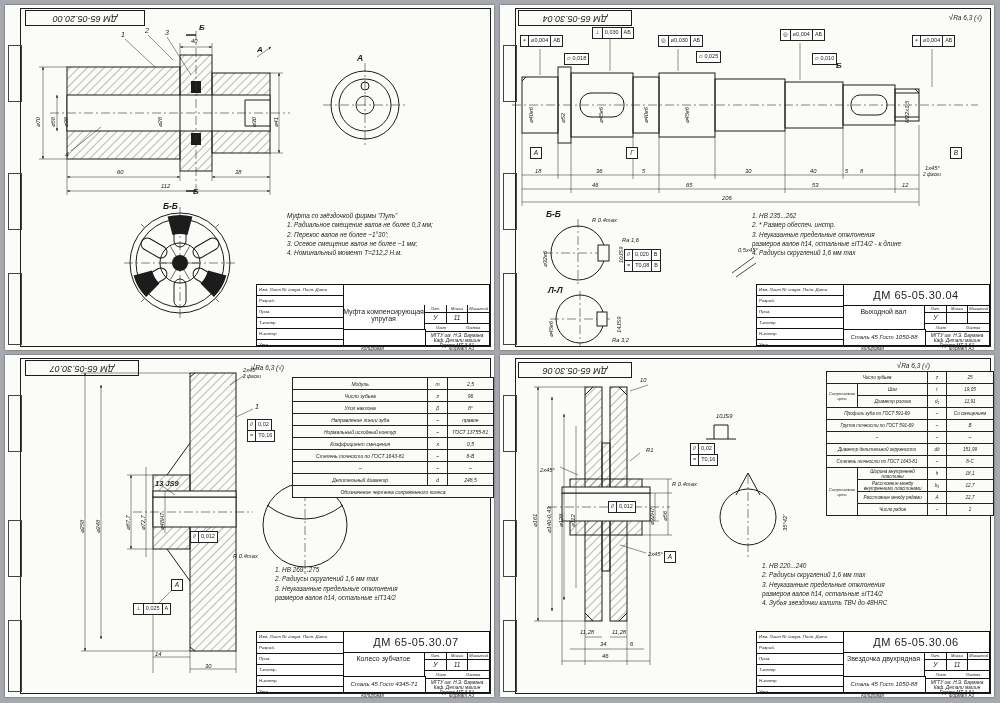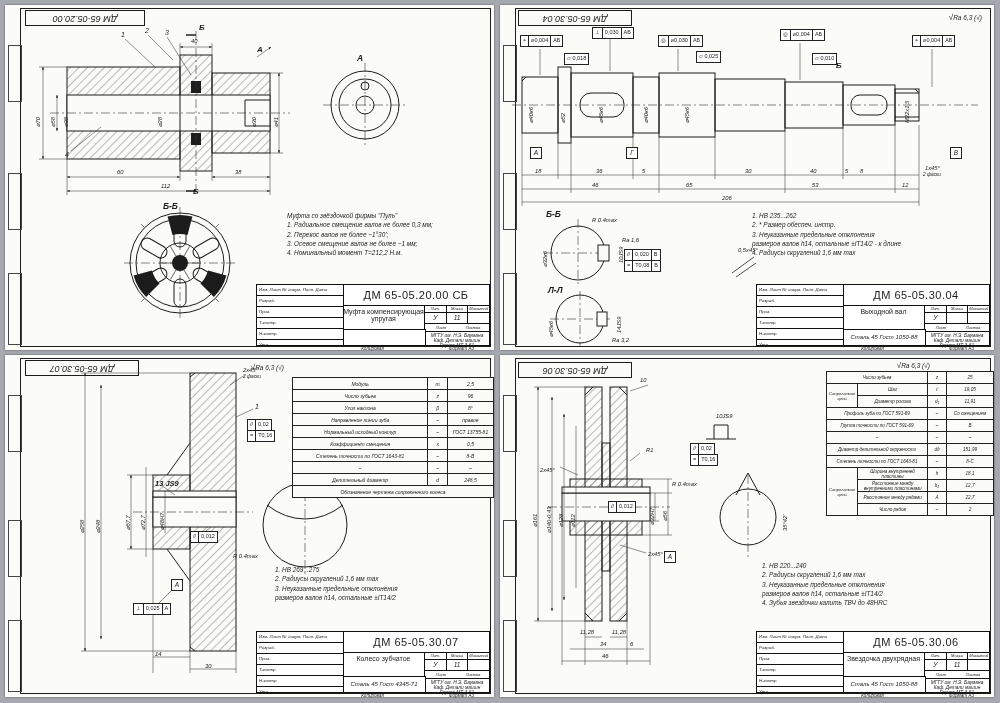--- a/index.html
+++ b/index.html
@@ -193,21 +193,20 @@
 
   <div class="tb">
     <div class="tb-left">
       <div class="tbr">Изм. Лист  № докум.  Подп.  Дата</div>
       <div class="tbr">Разраб.</div>
       <div class="tbr">Пров.</div>
       <div class="tbr">Т.контр.</div>
       <div class="tbr">Н.контр.</div>
       <div class="tbr">Утв.</div>
     </div>
-    <div class="tb-doc">ДМ 65-05.20.00 СБ</div>
     <div class="tb-name">Муфта компенсирующая упругая</div>
     <div class="tb-mat"></div>
     <div class="tb-right">
       <div class="tb-lms">
             <span>Лит.</span>
             <span>Масса</span>
             <span>Масштаб</span>
           </div>
       <div class="tb-lmsv">
             <span>У</span>

